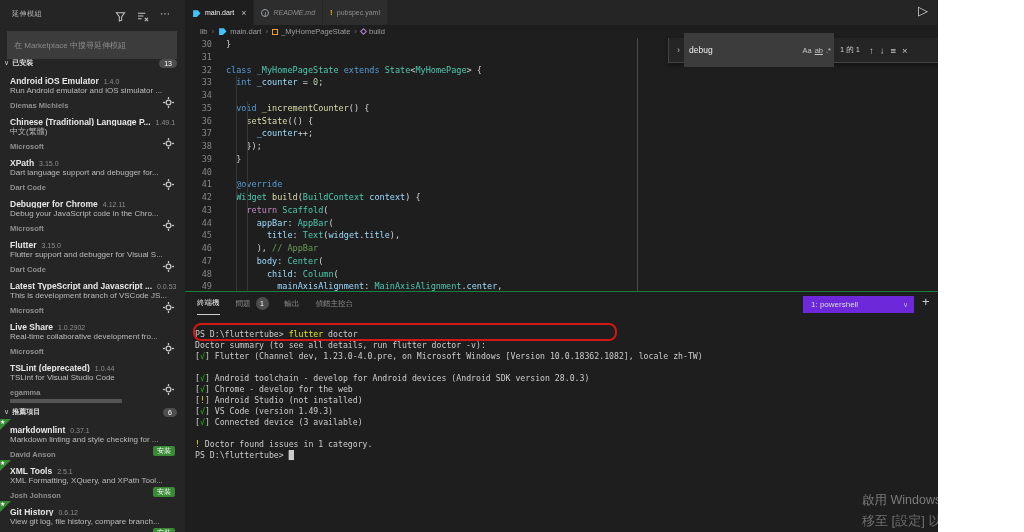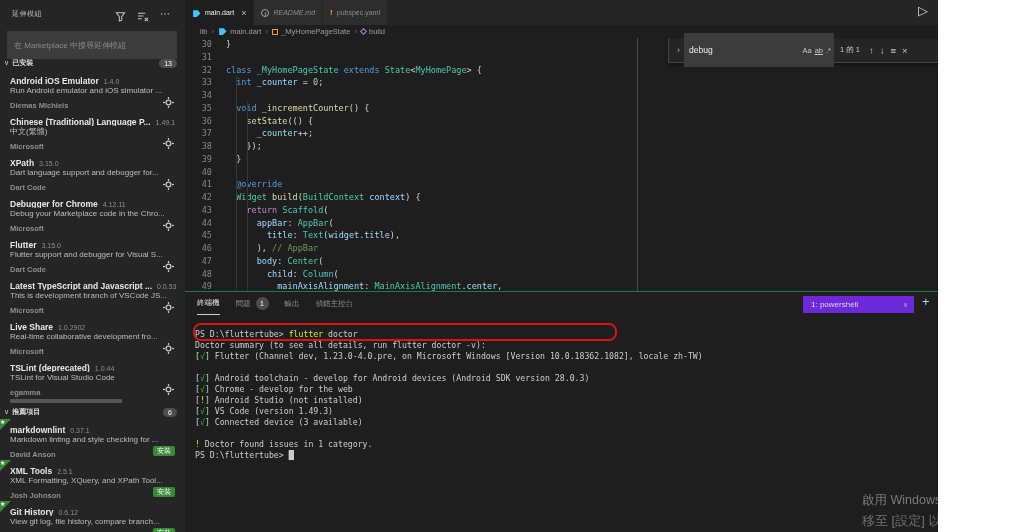--- a/index.html
+++ b/index.html
@@ -154,21 +154,21 @@
                 <g fill="#c5c5c5">
                   <rect x="5.3" y="0" width="1.4" height="2.2"></rect>
                   <rect x="5.3" y="9.8" width="1.4" height="2.2"></rect>
                   <rect x="0" y="5.3" width="2.2" height="1.4"></rect>
                   <rect x="9.8" y="5.3" width="2.2" height="1.4"></rect>
                 </g>
               </svg></span></div>
         </div>
         <div class="ext-item">
           <div class="ext-row1"><span class="ext-name">Debugger for Chrome</span><span class="ext-ver">4.12.11</span></div>
-          <div class="ext-desc">Debug your Marketplace code in the Chro...</div>
+          <div class="ext-desc">Debug your JavaScript code in the Chro...</div>
           <div class="ext-row3"><span class="ext-pub">Microsoft</span><span class="ext-gear"><svg width="11" height="11" viewBox="0 0 12 12">
                 <circle cx="6" cy="6" r="2.6" fill="none" stroke="#c5c5c5" stroke-width="1.4"></circle>
                 <g fill="#c5c5c5">
                   <rect x="5.3" y="0" width="1.4" height="2.2"></rect>
                   <rect x="5.3" y="9.8" width="1.4" height="2.2"></rect>
                   <rect x="0" y="5.3" width="2.2" height="1.4"></rect>
                   <rect x="9.8" y="5.3" width="2.2" height="1.4"></rect>
                 </g>
               </svg></span></div>
         </div>

